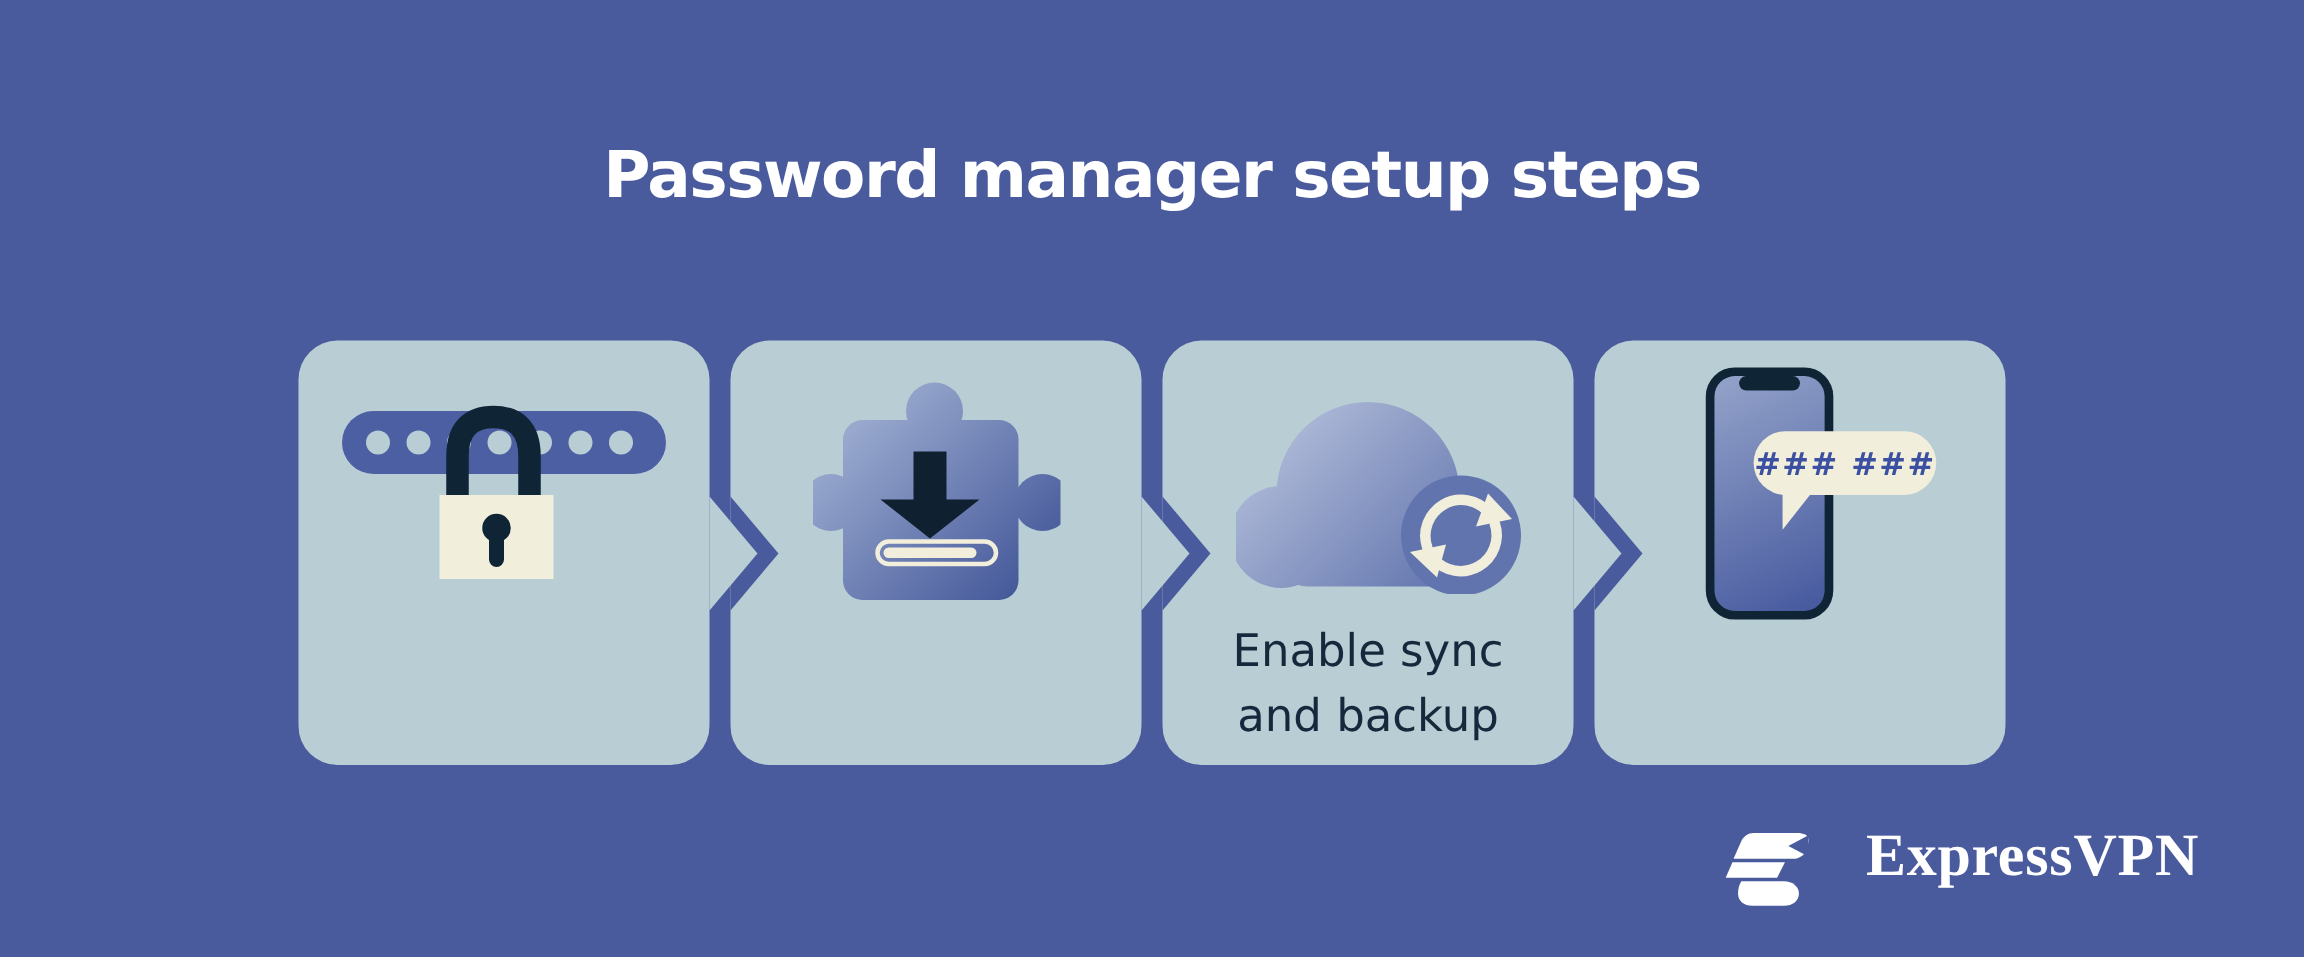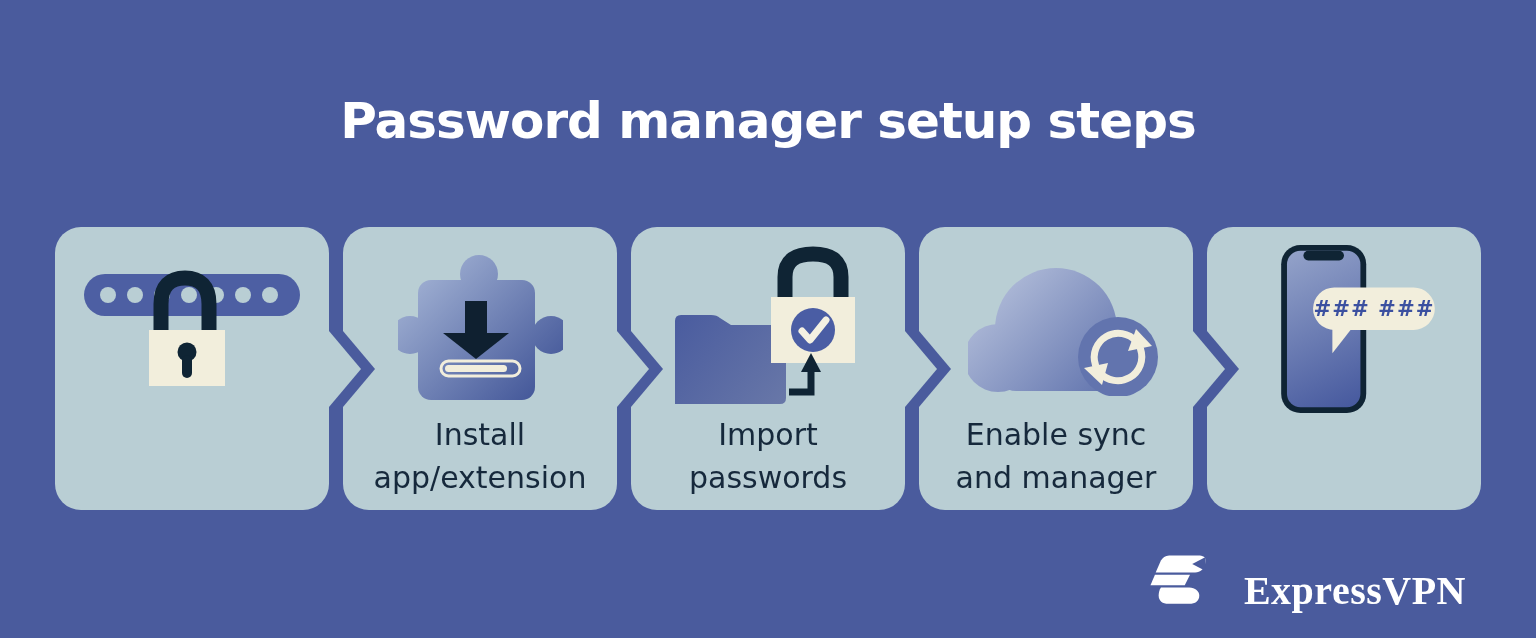--- a/index.html
+++ b/index.html
@@ -12,21 +12,21 @@
   }
   html,body{margin:0;padding:0;}
   body{background:#2e3a66;}
   .canvas{
     position:relative;width:1536px;height:638px;overflow:hidden;
     background:var(--bg);
     font-family:"DejaVu Sans","Liberation Sans",sans-serif;
   }
   .title{
     position:absolute;top:94px;left:0;width:100%;margin:0;
-    text-align:center;color:#FFFFFF;font-size:50px;font-weight:700;
+    text-align:center;color:#FFFFFF;font-size:43px;font-weight:700;
     letter-spacing:-1px;line-height:1.1;
   }
   .row{
     position:absolute;top:227px;left:0;width:100%;
     display:flex;justify-content:center;gap:14px;
   }
   .card{
     position:relative;width:274px;height:283px;box-sizing:border-box;
     background:var(--card);border-radius:26px;
     display:flex;flex-direction:column;align-items:center;
@@ -56,21 +56,21 @@
     display:flex;align-items:center;justify-content:center;
   }
   .label{
     flex:1;width:100%;
     display:flex;align-items:center;justify-content:center;
     text-align:center;white-space:pre-line;
     color:var(--text);font-size:30px;line-height:1.43;font-weight:500;
   }
   .brand{
     position:absolute;right:70px;bottom:24px;
-    display:flex;align-items:flex-end;gap:16px;
+    display:flex;align-items:flex-start;gap:16px;
   }
   .brand-name{
     color:#FFFFFF;font-family:"Liberation Serif","DejaVu Serif",serif;
     font-size:40px;font-weight:600;letter-spacing:0.5px;
   }
   svg{display:block;}
 </style>
 </head>
 <body>
 
@@ -113,45 +113,22 @@
             <circle cx="81" cy="25" r="19"></circle>
             <circle cx="12" cy="86" r="19"></circle>
             <circle cx="153" cy="86" r="19"></circle>
           </g>
           <rect x="67" y="52" width="22" height="34" fill="#0F2030"></rect>
           <polygon points="45,84 111,84 78,110" fill="#0F2030"></polygon>
           <rect x="43" y="112" width="79" height="15" rx="7.5" fill="none" stroke="#F2EEDC" stroke-width="3"></rect>
           <rect x="47" y="116" width="62" height="7" rx="3.5" fill="#F2EEDC"></rect>
         </svg>
       </div>
-      <div class="label">Install
-app/extension</div>
     </div>
 
-    <div class="card has-tab has-notch">
-      <div class="icon-box">
-        <svg width="200" height="165" viewBox="0 0 200 165">
-          <defs>
-            <linearGradient id="fl" gradientUnits="userSpaceOnUse" x1="10" y1="70" x2="120" y2="160">
-              <stop offset="0" stop-color="#4A5C9F"></stop>
-                <stop offset="1" stop-color="#6978A8"></stop>
-            </linearGradient>
-          </defs>
-          <path d="M7 158 L7 75 Q7 69 13 69 L43 69 Q49 69 52 72 L63 79 L112 79 Q118 79 118 85 L118 152 Q118 158 112 158 Z" fill="url(#fl)"></path>
-          <path d="M117 51 L117 31 C117 14 128 8 145 8 C162 8 173 14 173 31 L173 51" fill="none" stroke="#0F2434" stroke-width="15"></path>
-          <rect x="103" y="51" width="84" height="66" fill="#F2EEDC"></rect>
-          <circle cx="145" cy="84" r="22" fill="#4A5DA4"></circle>
-          <path d="M134 85 L142 94 L158 74" fill="none" stroke="#F4F1E2" stroke-width="7" stroke-linecap="round" stroke-linejoin="round"></path>
-          <path d="M121 146 L143 146 L143 122" fill="none" stroke="#0F2434" stroke-width="7"></path>
-          <polygon points="133,126 153,126 143,107" fill="#0F2434"></polygon>
-        </svg>
-      </div>
-      <div class="label">Import
-passwords</div>
-    </div>
 
     <div class="card has-tab has-notch">
       <div class="icon-box">
         <svg width="200" height="135" viewBox="0 0 200 135" style="transform:translateX(12px)">
           <defs>
             <linearGradient id="cl" gradientUnits="userSpaceOnUse" x1="25" y1="15" x2="165" y2="150">
               <stop offset="0" stop-color="#B3BEDA"></stop>
                 <stop offset="1" stop-color="#5367A6"></stop>
             </linearGradient>
           </defs>
@@ -161,21 +138,21 @@
             <rect x="28" y="70" width="126" height="60" rx="20"></rect>
           </g>
           <circle cx="150" cy="96" r="40" fill="#6274AE"></circle>
           <path d="M127.5 104 A24 24 0 0 1 168.4 80.6" fill="none" stroke="#F2EEDC" stroke-width="7" stroke-linecap="round"></path>
           <polygon points="168,68 184,85 160,90" fill="#F2EEDC"></polygon>
           <path d="M172.5 88 A24 24 0 0 1 131.6 111.4" fill="none" stroke="#F2EEDC" stroke-width="7" stroke-linecap="round"></path>
           <polygon points="134,124 116,107 140,102" fill="#F2EEDC"></polygon>
         </svg>
       </div>
       <div class="label">Enable sync
-and manager</div>
+and backup</div>
     </div>
 
     <div class="card has-notch">
       <div class="icon-box">
         <svg width="160" height="172" viewBox="0 0 165 178" style="transform:translateX(14px)">
           <defs>
             <linearGradient id="ph" gradientUnits="userSpaceOnUse" x1="10" y1="10" x2="90" y2="170">
               <stop offset="0" stop-color="#93A2C9"></stop>
                 <stop offset="1" stop-color="#44579D"></stop>
             </linearGradient>

